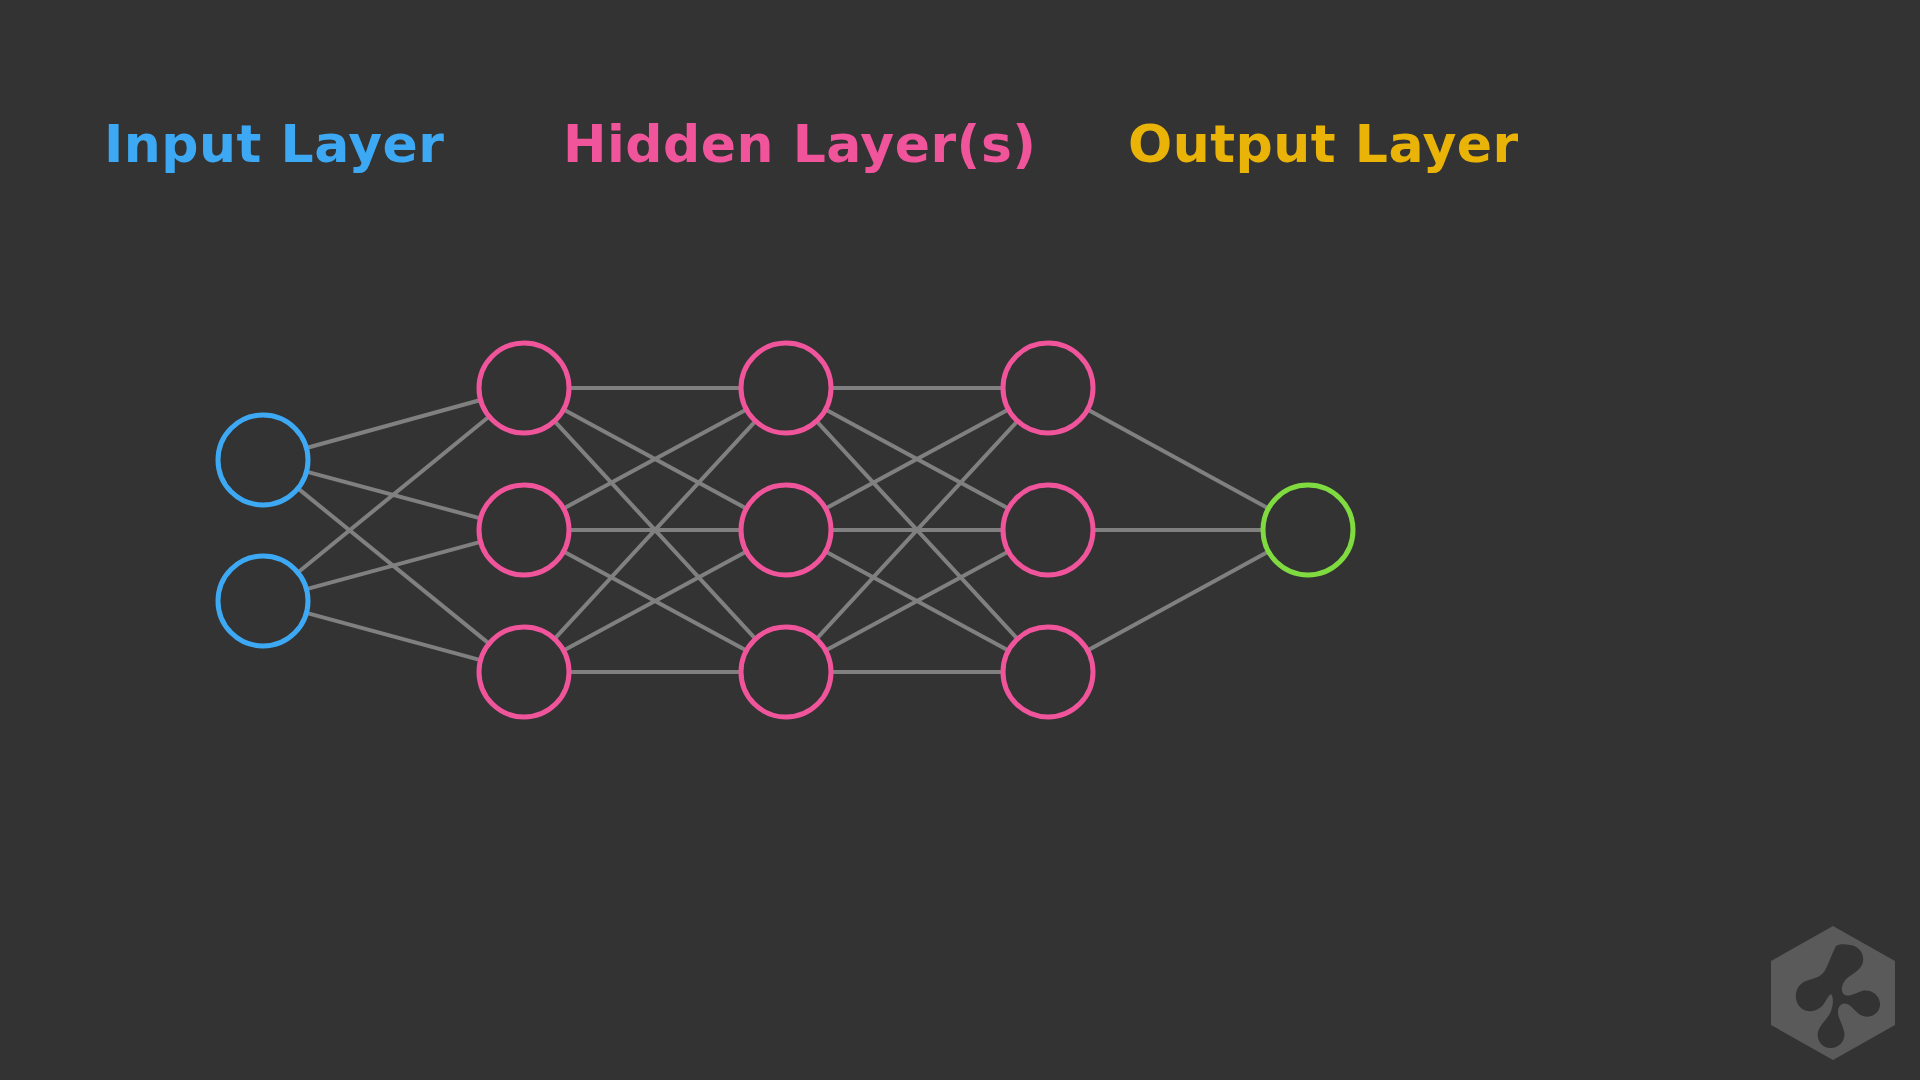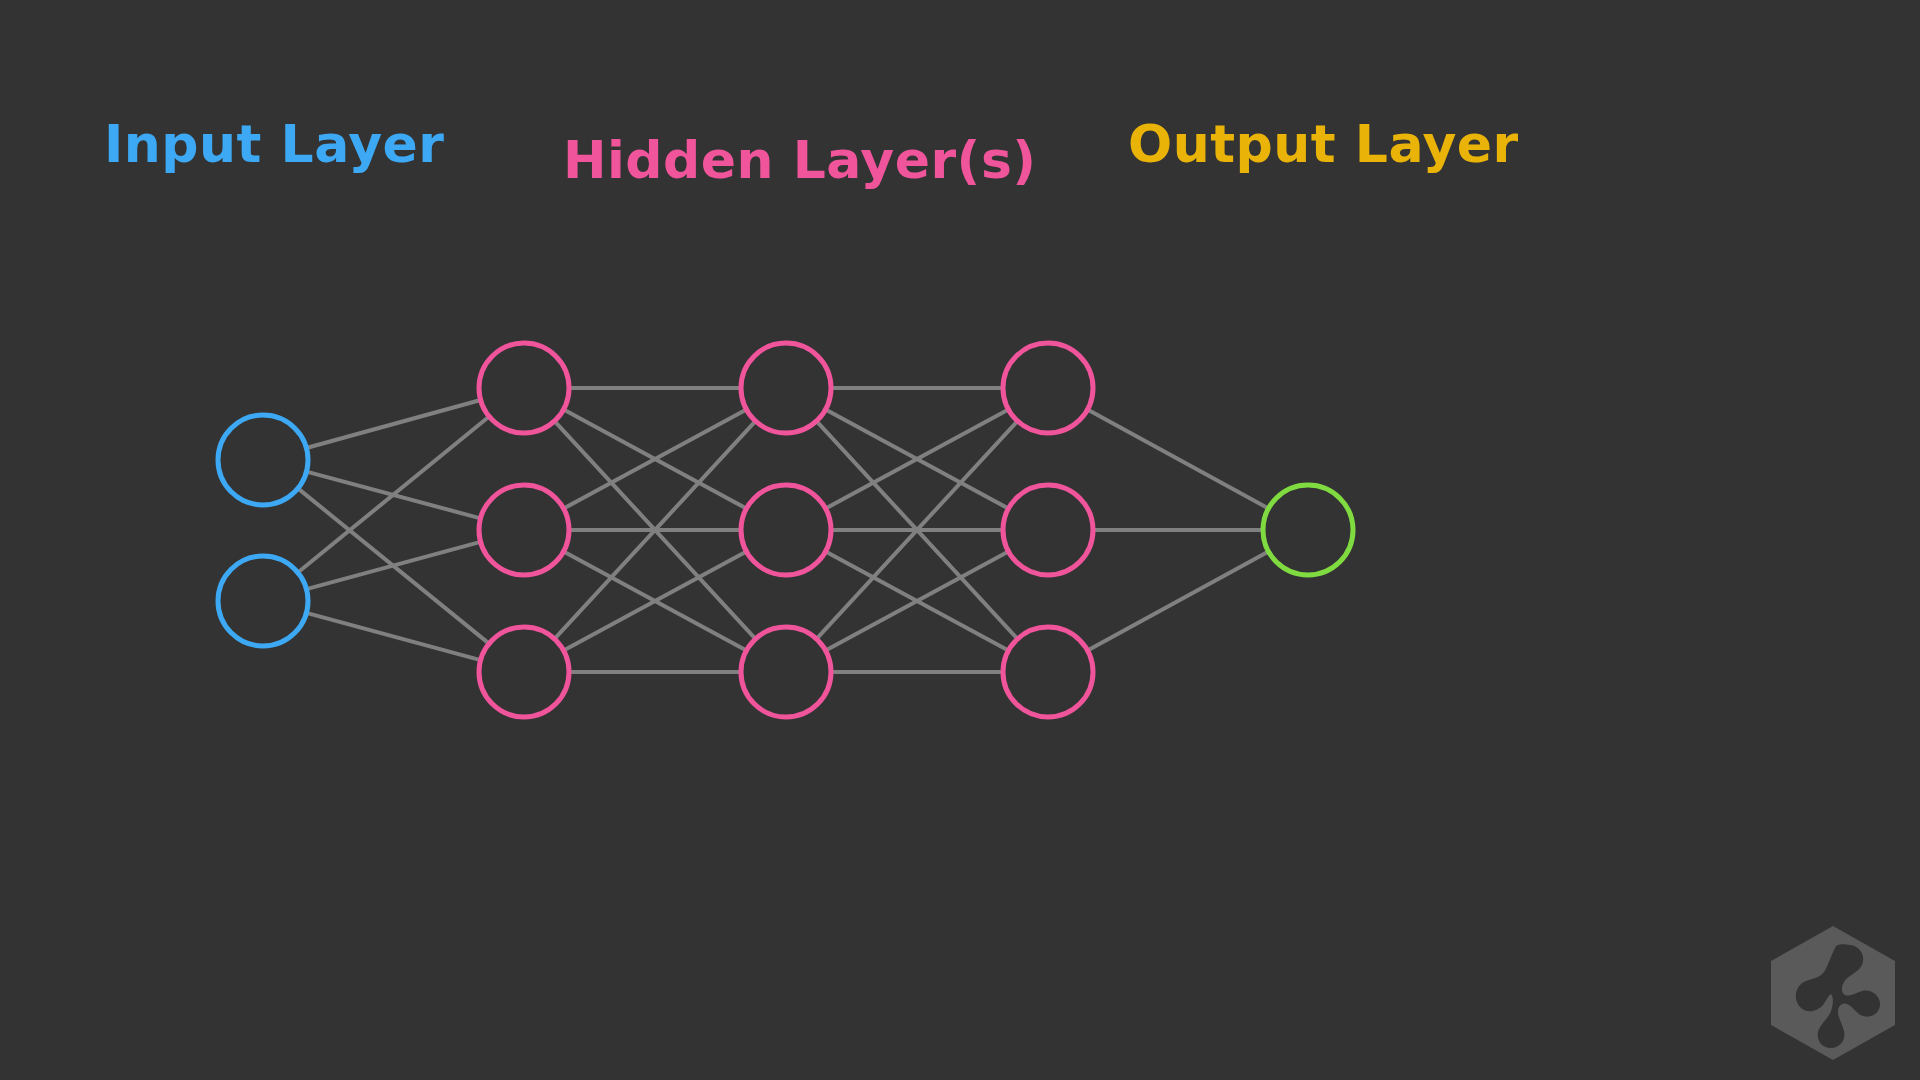--- a/index.html
+++ b/index.html
@@ -96,21 +96,21 @@
         <circle cx="786" cy="672" r="45" fill="none" stroke="#F0549B" stroke-width="5"></circle>
         <circle cx="1048" cy="388" r="45" fill="none" stroke="#F0549B" stroke-width="5"></circle>
         <circle cx="1048" cy="530" r="45" fill="none" stroke="#F0549B" stroke-width="5"></circle>
         <circle cx="1048" cy="672" r="45" fill="none" stroke="#F0549B" stroke-width="5"></circle>
         <circle cx="1308" cy="530" r="45" fill="none" stroke="#7FDB3F" stroke-width="5"></circle>
       </g>
   </svg>
 
   <div class="layer-label" id="label-input" style="color: rgb(61, 169, 245);">Input Layer</div>
 
-  <div class="layer-label" id="label-hidden" style="color: rgb(240, 84, 155); margin-top: 16px;">Hidden Layer(s)</div>
+  <div class="layer-label" id="label-hidden" style="color: rgb(240, 84, 155);">Hidden Layer(s)</div>
 
   <div class="layer-label" id="label-output" style="color: #eab308;">Output Layer</div>
 
   <svg id="watermark" viewBox="0 0 150 150">
     <path d="M75 8 L137 43 L137 107 L75 142 L13 107 L13 43 Z" fill="#5A5A5A"></path>
     <path d="M78 28 C72 40 70 48 66 54 C60 62 50 60 43 66
              C36 72 36 84 43 90 C50 96 60 93 65 87
              C68 83 70 78 73 76 C76 80 75 87 73 93
              C70 101 62 106 60 114 C58 123 65 131 74 130
              C83 129 88 121 86 113 C84 105 80 100 80 94

